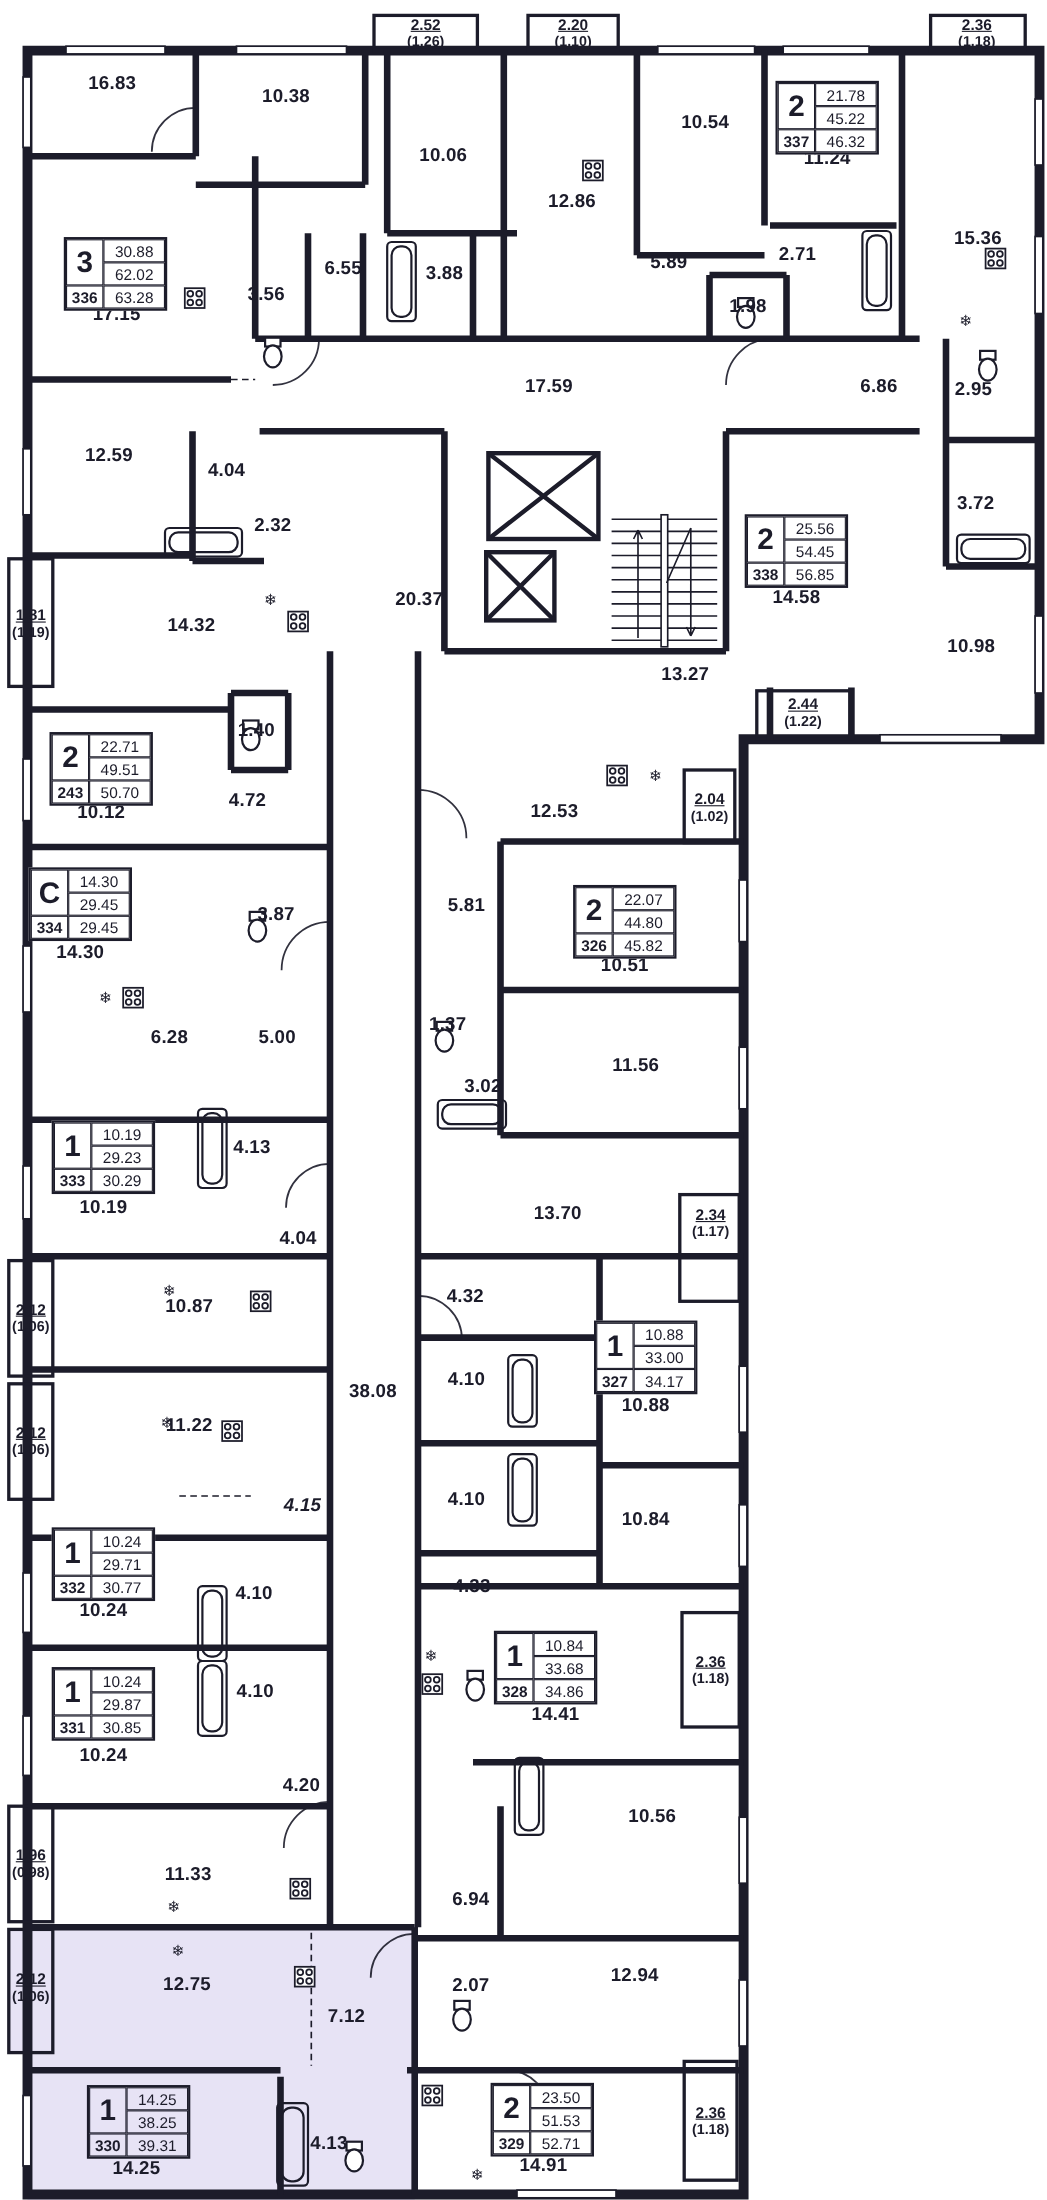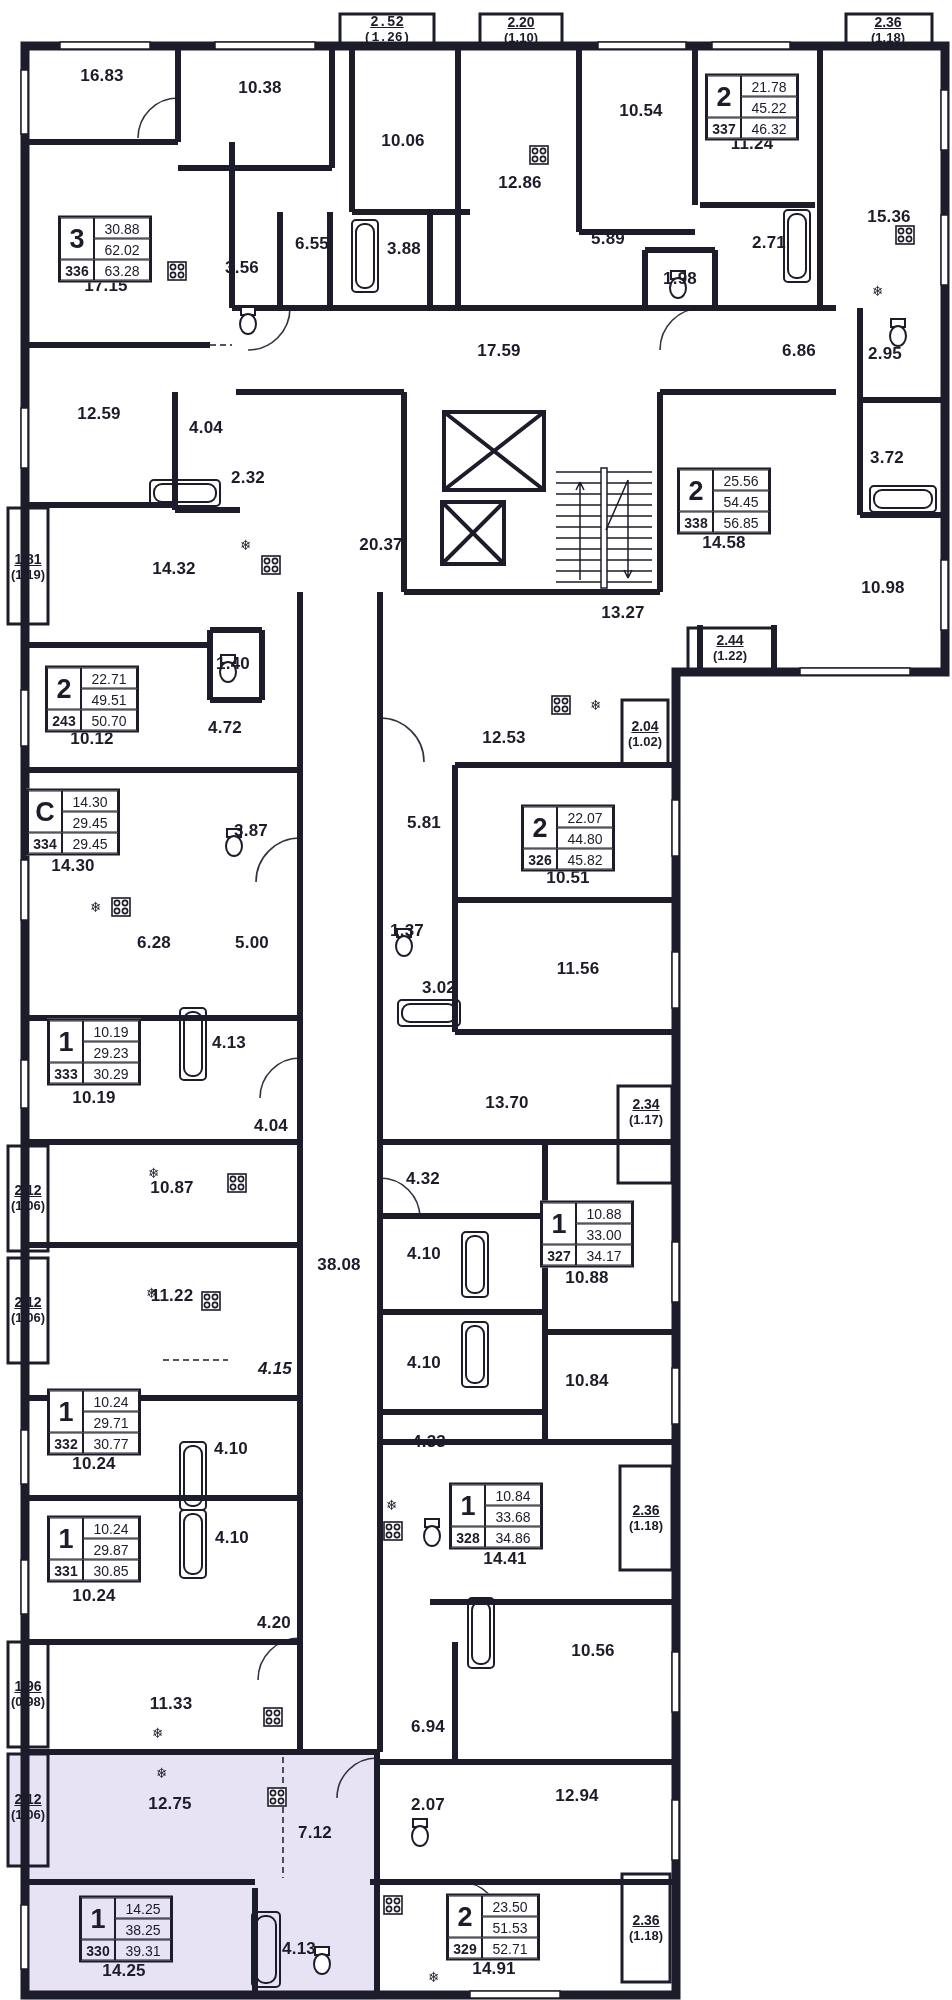--- a/index.html
+++ b/index.html
@@ -323,21 +323,21 @@
     <div class="lbl" style="left: 403px; top: 141px;">10.06</div>
     <div class="lbl" style="left: 641px; top: 111px;">10.54</div>
     <div class="lbl" style="left: 520px; top: 183px;">12.86</div>
     <div class="lbl" style="left: 752px; top: 144px;">11.24</div>
     <div class="lbl" style="left: 889px; top: 193px; margin-top: 24px;">15.36</div>
     <div class="lbl" style="left: 106px; top: 286px;">17.15</div>
     <div class="lbl" style="left: 242px; top: 268px;">3.56</div>
     <div class="lbl" style="left: 312px; top: 244px;">6.55</div>
     <div class="lbl" style="left: 404px; top: 249px;">3.88</div>
     <div class="lbl" style="left: 608px; top: 239px;">5.89</div>
-    <div class="lbl" style="left: 769px; top: 231px; margin-top: 12px;">2.71</div>
+    <div class="lbl" style="left: 725px; top: 231px;">2.71</div>
     <div class="lbl" style="left: 680px; top: 279px;">1.98</div>
     <div class="lbl" style="left: 499px; top: 351px;">17.59</div>
     <div class="lbl" style="left: 799px; top: 351px;">6.86</div>
     <div class="lbl" style="left: 885px; top: 354px;">2.95</div>
     <div class="lbl" style="left: 99px; top: 414px;">12.59</div>
     <div class="lbl" style="left: 206px; top: 428px;">4.04</div>
     <div class="lbl" style="left: 248px; top: 478px;">2.32</div>
     <div class="lbl" style="left: 887px; top: 458px;">3.72</div>
     <div class="lbl" style="left: 174px; top: 569px;">14.32</div>
     <div class="lbl" style="left: 381px; top: 545px;">20.37</div>
@@ -381,21 +381,21 @@
     <div class="lbl" style="left: 171px; top: 1704px;">11.33</div>
     <div class="lbl" style="left: 428px; top: 1727px;">6.94</div>
     <div class="lbl" style="left: 170px; top: 1804px;">12.75</div>
     <div class="lbl" style="left: 428px; top: 1805px;">2.07</div>
     <div class="lbl" style="left: 315px; top: 1833px;">7.12</div>
     <div class="lbl" style="left: 577px; top: 1796px;">12.94</div>
     <div class="lbl" style="left: 299px; top: 1949px;">4.13</div>
     <div class="lbl" style="left: 124px; top: 1971px;">14.25</div>
     <div class="lbl" style="left: 494px; top: 1969px;">14.91</div>
 
-  <div class="blc" style="left: 387px; top: 30px; font-family: Liberation Mono, monospace;">
+  <div class="blc" style="left: 387px; top: 30px;">
       <span class="bv">2.52</span>
       <span class="bs">(1.26)</span>
     </div>
     <div class="blc" style="left: 521px; top: 30px;">
       <span class="bv">2.20</span>
       <span class="bs">(1.10)</span>
     </div>
     <div class="blc" style="left: 888px; top: 30px;">
       <span class="bv">2.36</span>
       <span class="bs">(1.18)</span>

